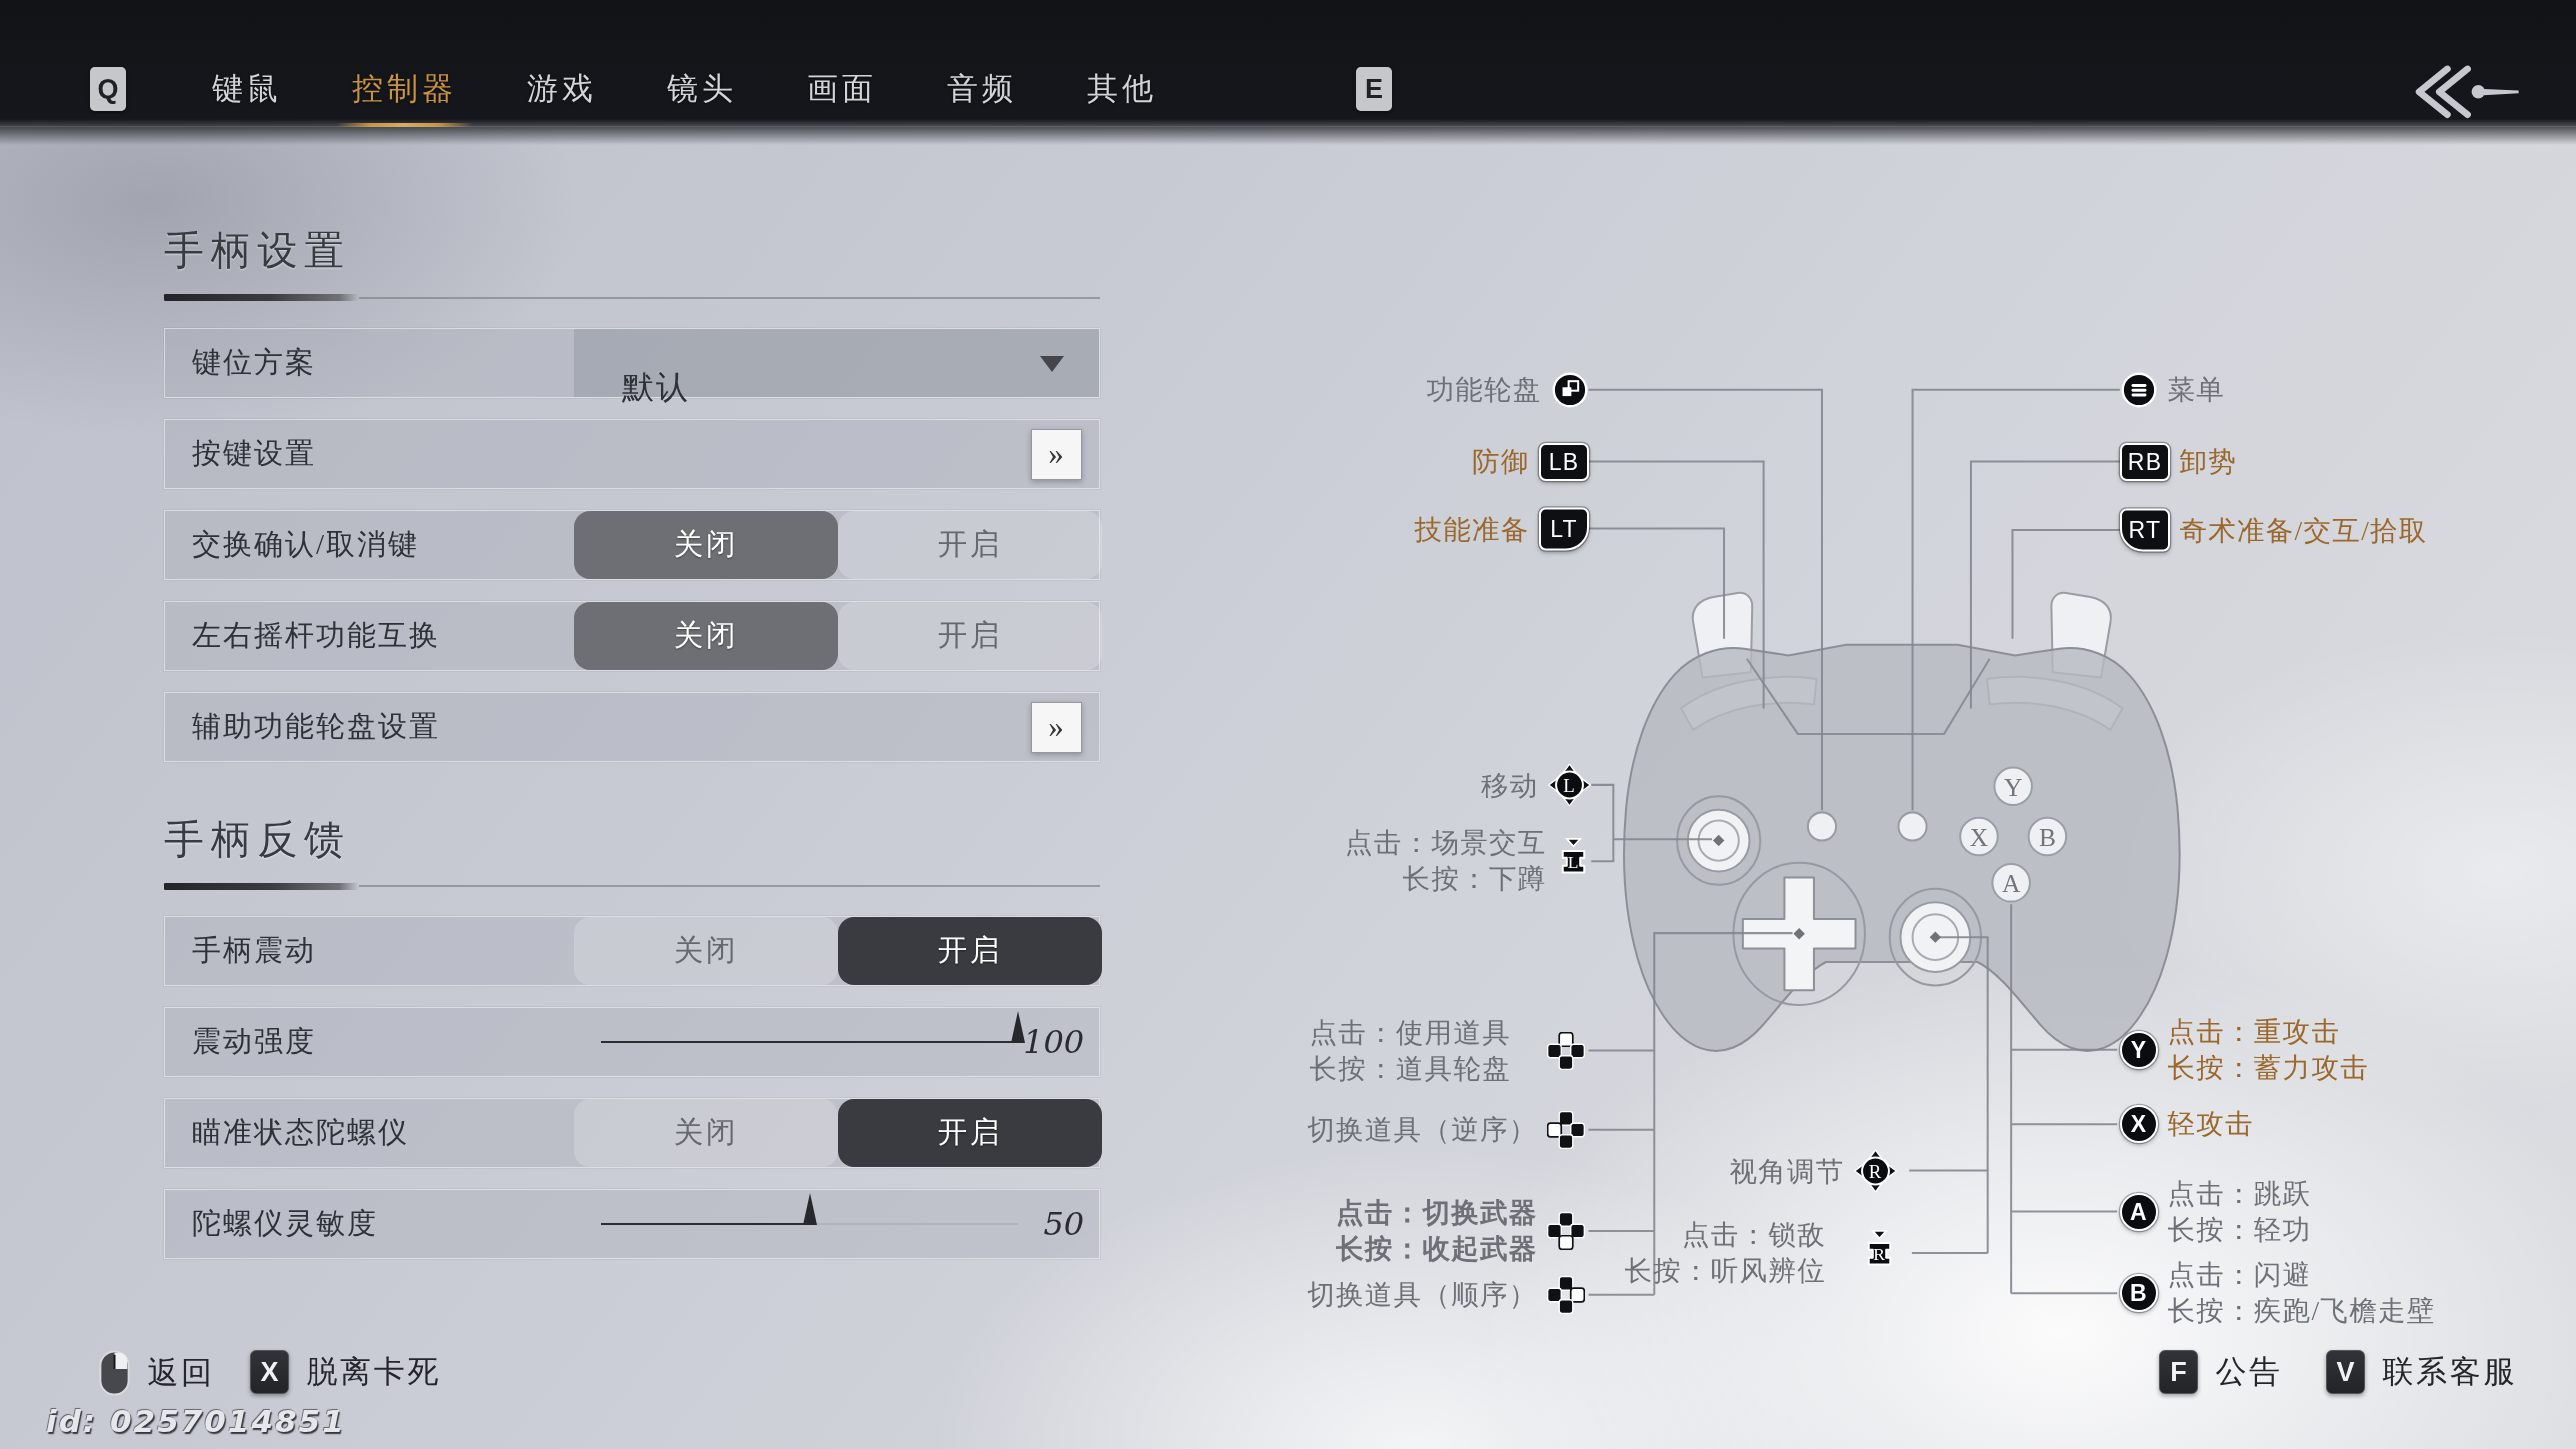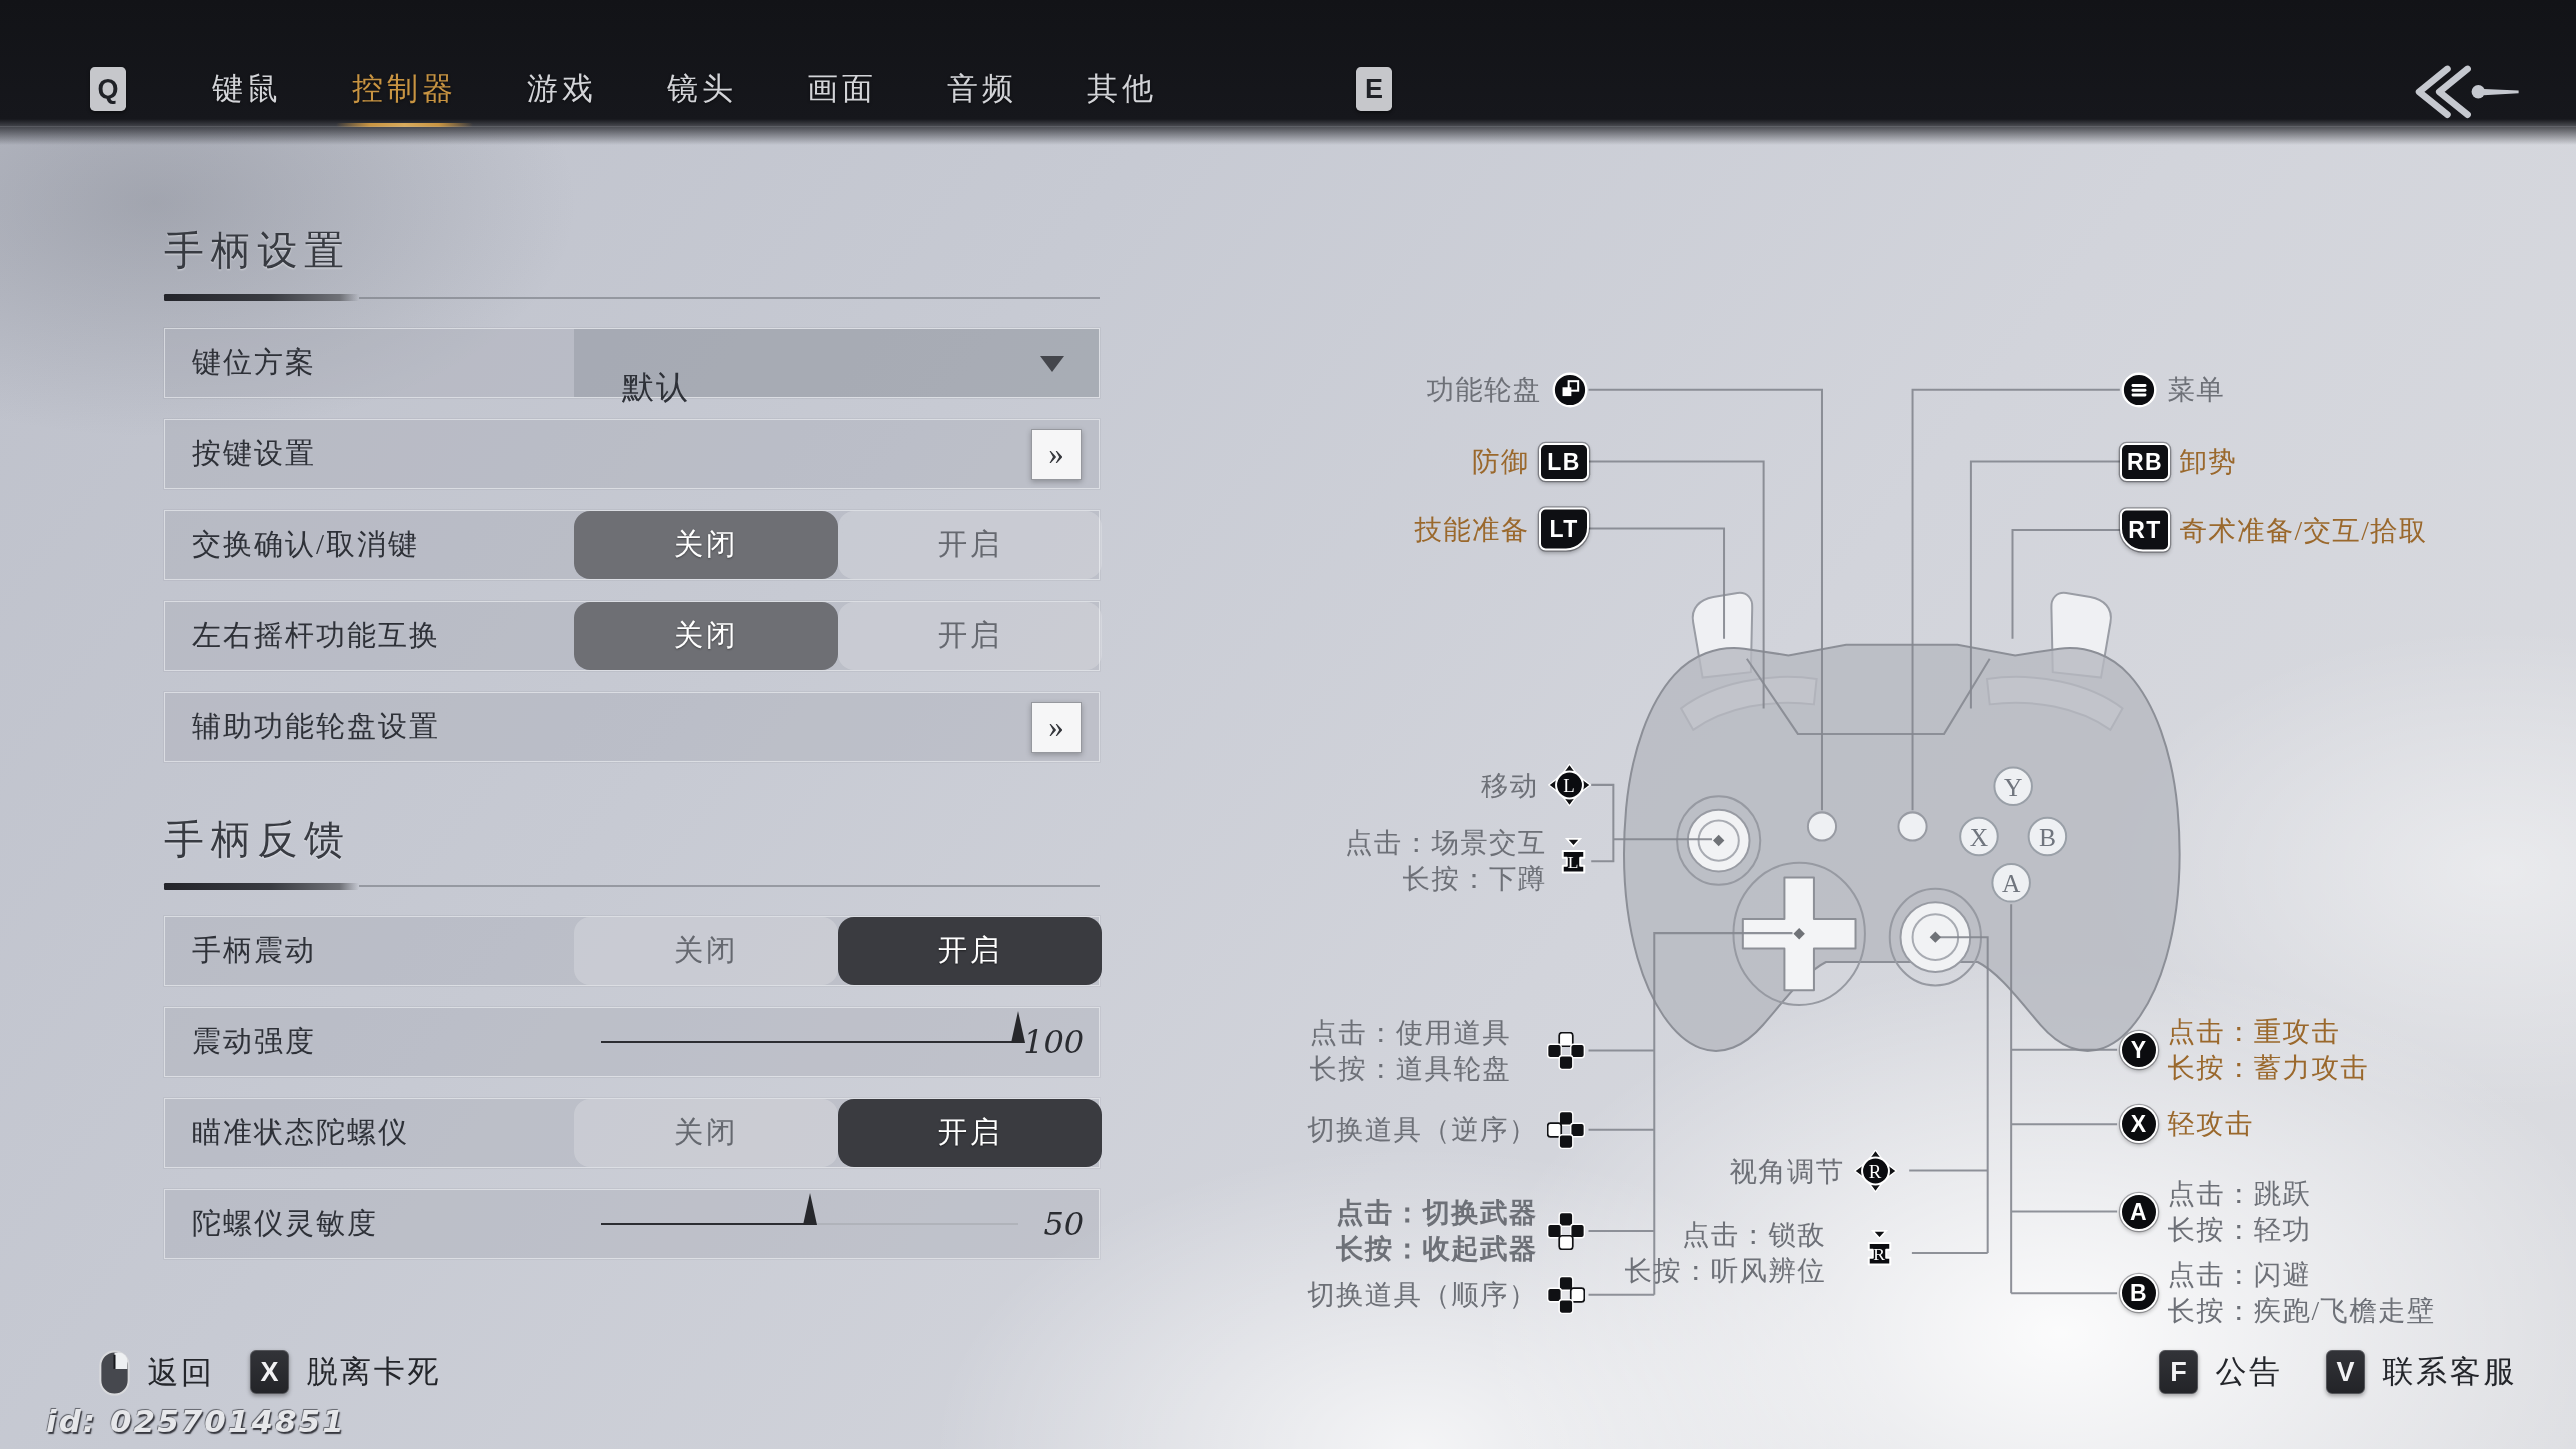--- a/index.html
+++ b/index.html
@@ -58,21 +58,21 @@
   
   .diagram-svg{position:absolute;left:0;top:0;pointer-events:none;}
   .dlabel{position:absolute;display:flex;align-items:center;gap:9.4px;transform:translateY(-50%);white-space:nowrap;
     font-size:27.5px;letter-spacing:1.3px;}
   .dlabel .txt{line-height:36px;}
   .dlabel.anchor-right{text-align:right;}
   .gray{color:#6d7077;} .brown{color:#9a682c;}
   .ico{flex:0 0 auto;display:block;}
   .badge-sh{width:50px;height:38px;border-radius:6.7px;background:#0e0f13;border:2px solid #fff;
     box-shadow:0 0 0 1.3px rgba(20,21,26,.35),0 2px 4px rgba(0,0,0,.3);color:#fff;display:flex;align-items:center;justify-content:center;
-    font-family:"Liberation Sans","DejaVu Sans",sans-serif;font-weight:700;font-size:23px;box-sizing:border-box;}
+    font-family:"Liberation Sans","DejaVu Sans",sans-serif;font-weight:400;font-size:23px;box-sizing:border-box;}
   .badge-tr{height:43px;}
   .badge-tr.lt{border-radius:6.7px 6.7px 23px 6.7px;}
   .badge-tr.rt{border-radius:6.7px 6.7px 6.7px 23px;}
   .badge-round{width:38px;height:38px;border-radius:50%;background:#0b0c0f;border:2px solid #fff;
     box-shadow:0 0 0 1.3px rgba(20,21,26,.3),0 2px 4px rgba(0,0,0,.3);color:#fff;display:flex;align-items:center;justify-content:center;
     font-family:"Liberation Sans","DejaVu Sans",sans-serif;font-weight:700;font-size:23px;box-sizing:border-box;}
   
   .fbtn{position:absolute;display:flex;align-items:center;gap:17.4px;cursor:pointer;}
   .fbtn .flabel{font-size:31px;letter-spacing:2.7px;color:#24262b;}
   .keycap-dark{width:39px;height:44px;border-radius:6px;background:linear-gradient(#323338,#232428);

